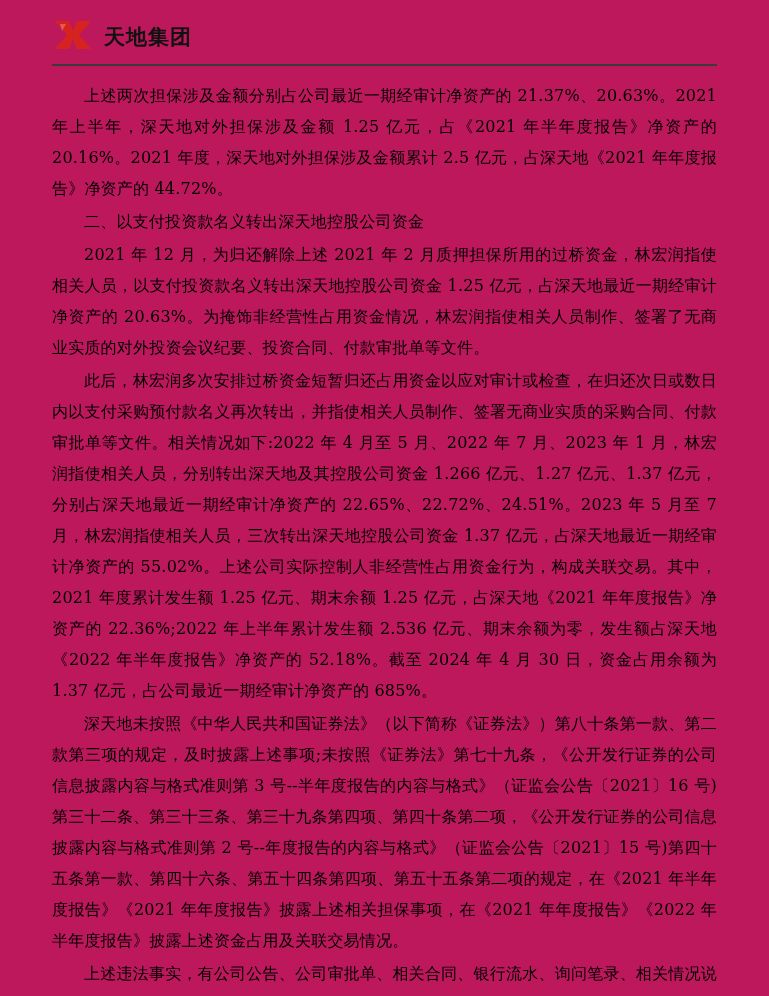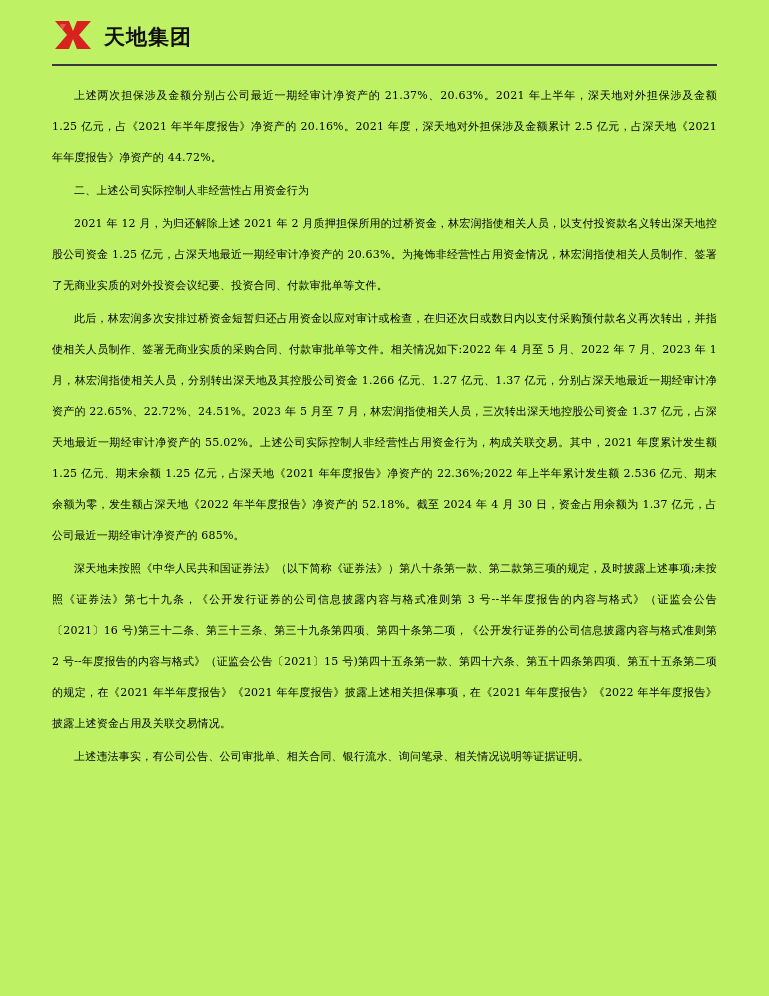--- a/index.html
+++ b/index.html
@@ -12,21 +12,21 @@
     background: #ffffff;
     font-family: "DejaVu Serif", "Liberation Serif", serif;
     color: #000000;
   }
   .page {
     position: relative;
     width: 769px;
     height: 996px;
     box-sizing: border-box;
     padding: 0;
-    background: #bef264;
+    background: #be185d;
   }
   .header {
     display: flex;
     align-items: center;
     padding: 18px 0 6px 52px;
     gap: 10px;
   }
   .logo-mark {
     width: 42px;
     height: 34px;
@@ -47,21 +47,21 @@
   }
   .header-rule {
     margin: 6px 52px 0 52px;
     border-top: 2px solid #3a3a3a;
   }
   .content {
     padding: 14px 52px 0 52px;
   }
   p.para {
     margin: 0 0 2px 0;
-    font-size: 11px;
+    font-size: 16px;
     line-height: 31px;
     text-align: justify;
     text-justify: inter-ideograph;
     text-indent: 2em;
     letter-spacing: 0.2px;
   }
   p.para.nogap {
     margin-bottom: 0;
   }
 </style>
@@ -77,20 +77,20 @@
         <path d="M8 6 L14 6 L10 13 Z" fill="#ffffff" opacity="0.25"></path>
       </svg>
     </span>
     <span class="logo-text">天地集团</span>
   </div>
 
   <div class="header-rule"></div>
 
   <div class="content">
     <p class="para">上述两次担保涉及金额分别占公司最近一期经审计净资产的 21.37%、20.63%。2021 年上半年，深天地对外担保涉及金额 1.25 亿元，占《2021 年半年度报告》净资产的 20.16%。2021 年度，深天地对外担保涉及金额累计 2.5 亿元，占深天地《2021 年年度报告》净资产的 44.72%。</p>
-    <p class="para">二、上述公司实际控制人非经营性占用资金行为</p>
+    <p class="para">二、以支付投资款名义转出深天地控股公司资金</p>
     <p class="para">2021 年 12 月，为归还解除上述 2021 年 2 月质押担保所用的过桥资金，林宏润指使相关人员，以支付投资款名义转出深天地控股公司资金 1.25 亿元，占深天地最近一期经审计净资产的 20.63%。为掩饰非经营性占用资金情况，林宏润指使相关人员制作、签署了无商业实质的对外投资会议纪要、投资合同、付款审批单等文件。</p>
     <p class="para">此后，林宏润多次安排过桥资金短暂归还占用资金以应对审计或检查，在归还次日或数日内以支付采购预付款名义再次转出，并指使相关人员制作、签署无商业实质的采购合同、付款审批单等文件。相关情况如下:2022 年 4 月至 5 月、2022 年 7 月、2023 年 1 月，林宏润指使相关人员，分别转出深天地及其控股公司资金 1.266 亿元、1.27 亿元、1.37 亿元，分别占深天地最近一期经审计净资产的 22.65%、22.72%、24.51%。2023 年 5 月至 7 月，林宏润指使相关人员，三次转出深天地控股公司资金 1.37 亿元，占深天地最近一期经审计净资产的 55.02%。上述公司实际控制人非经营性占用资金行为，构成关联交易。其中，2021 年度累计发生额 1.25 亿元、期末余额 1.25 亿元，占深天地《2021 年年度报告》净资产的 22.36%;2022 年上半年累计发生额 2.536 亿元、期末余额为零，发生额占深天地《2022 年半年度报告》净资产的 52.18%。截至 2024 年 4 月 30 日，资金占用余额为 1.37 亿元，占公司最近一期经审计净资产的 685%。</p>
     <p class="para">深天地未按照《中华人民共和国证券法》（以下简称《证券法》）第八十条第一款、第二款第三项的规定，及时披露上述事项;未按照《证券法》第七十九条，《公开发行证券的公司信息披露内容与格式准则第 3 号--半年度报告的内容与格式》（证监会公告〔2021〕16 号)第三十二条、第三十三条、第三十九条第四项、第四十条第二项，《公开发行证券的公司信息披露内容与格式准则第 2 号--年度报告的内容与格式》（证监会公告〔2021〕15 号)第四十五条第一款、第四十六条、第五十四条第四项、第五十五条第二项的规定，在《2021 年半年度报告》《2021 年年度报告》披露上述相关担保事项，在《2021 年年度报告》《2022 年半年度报告》披露上述资金占用及关联交易情况。</p>
     <p class="para nogap">上述违法事实，有公司公告、公司审批单、相关合同、银行流水、询问笔录、相关情况说明等证据证明。</p>
   </div>
 
 </div>
 
 </body></html>

